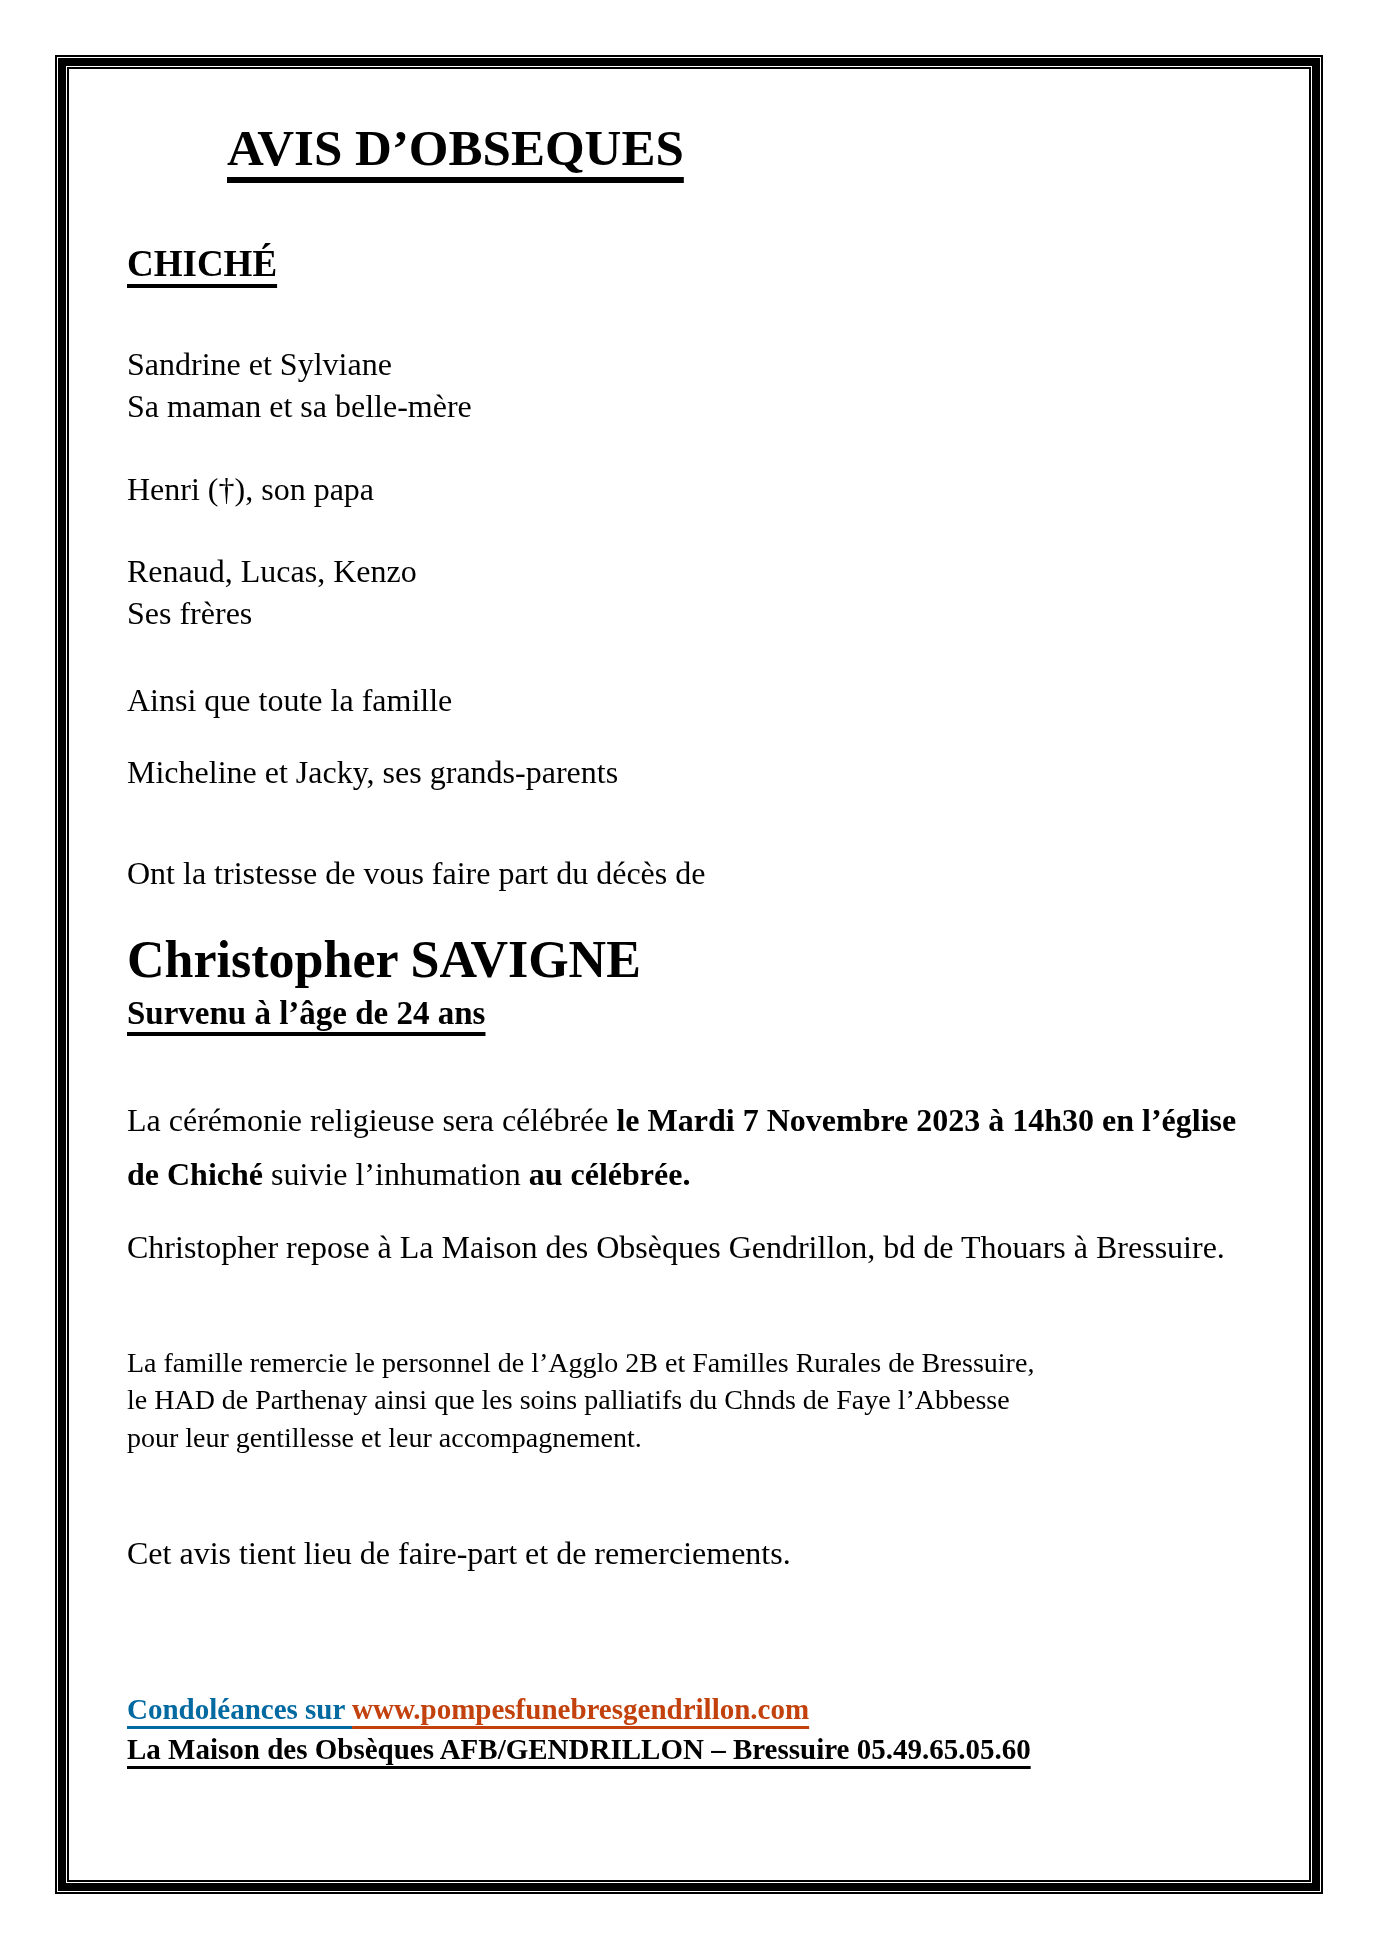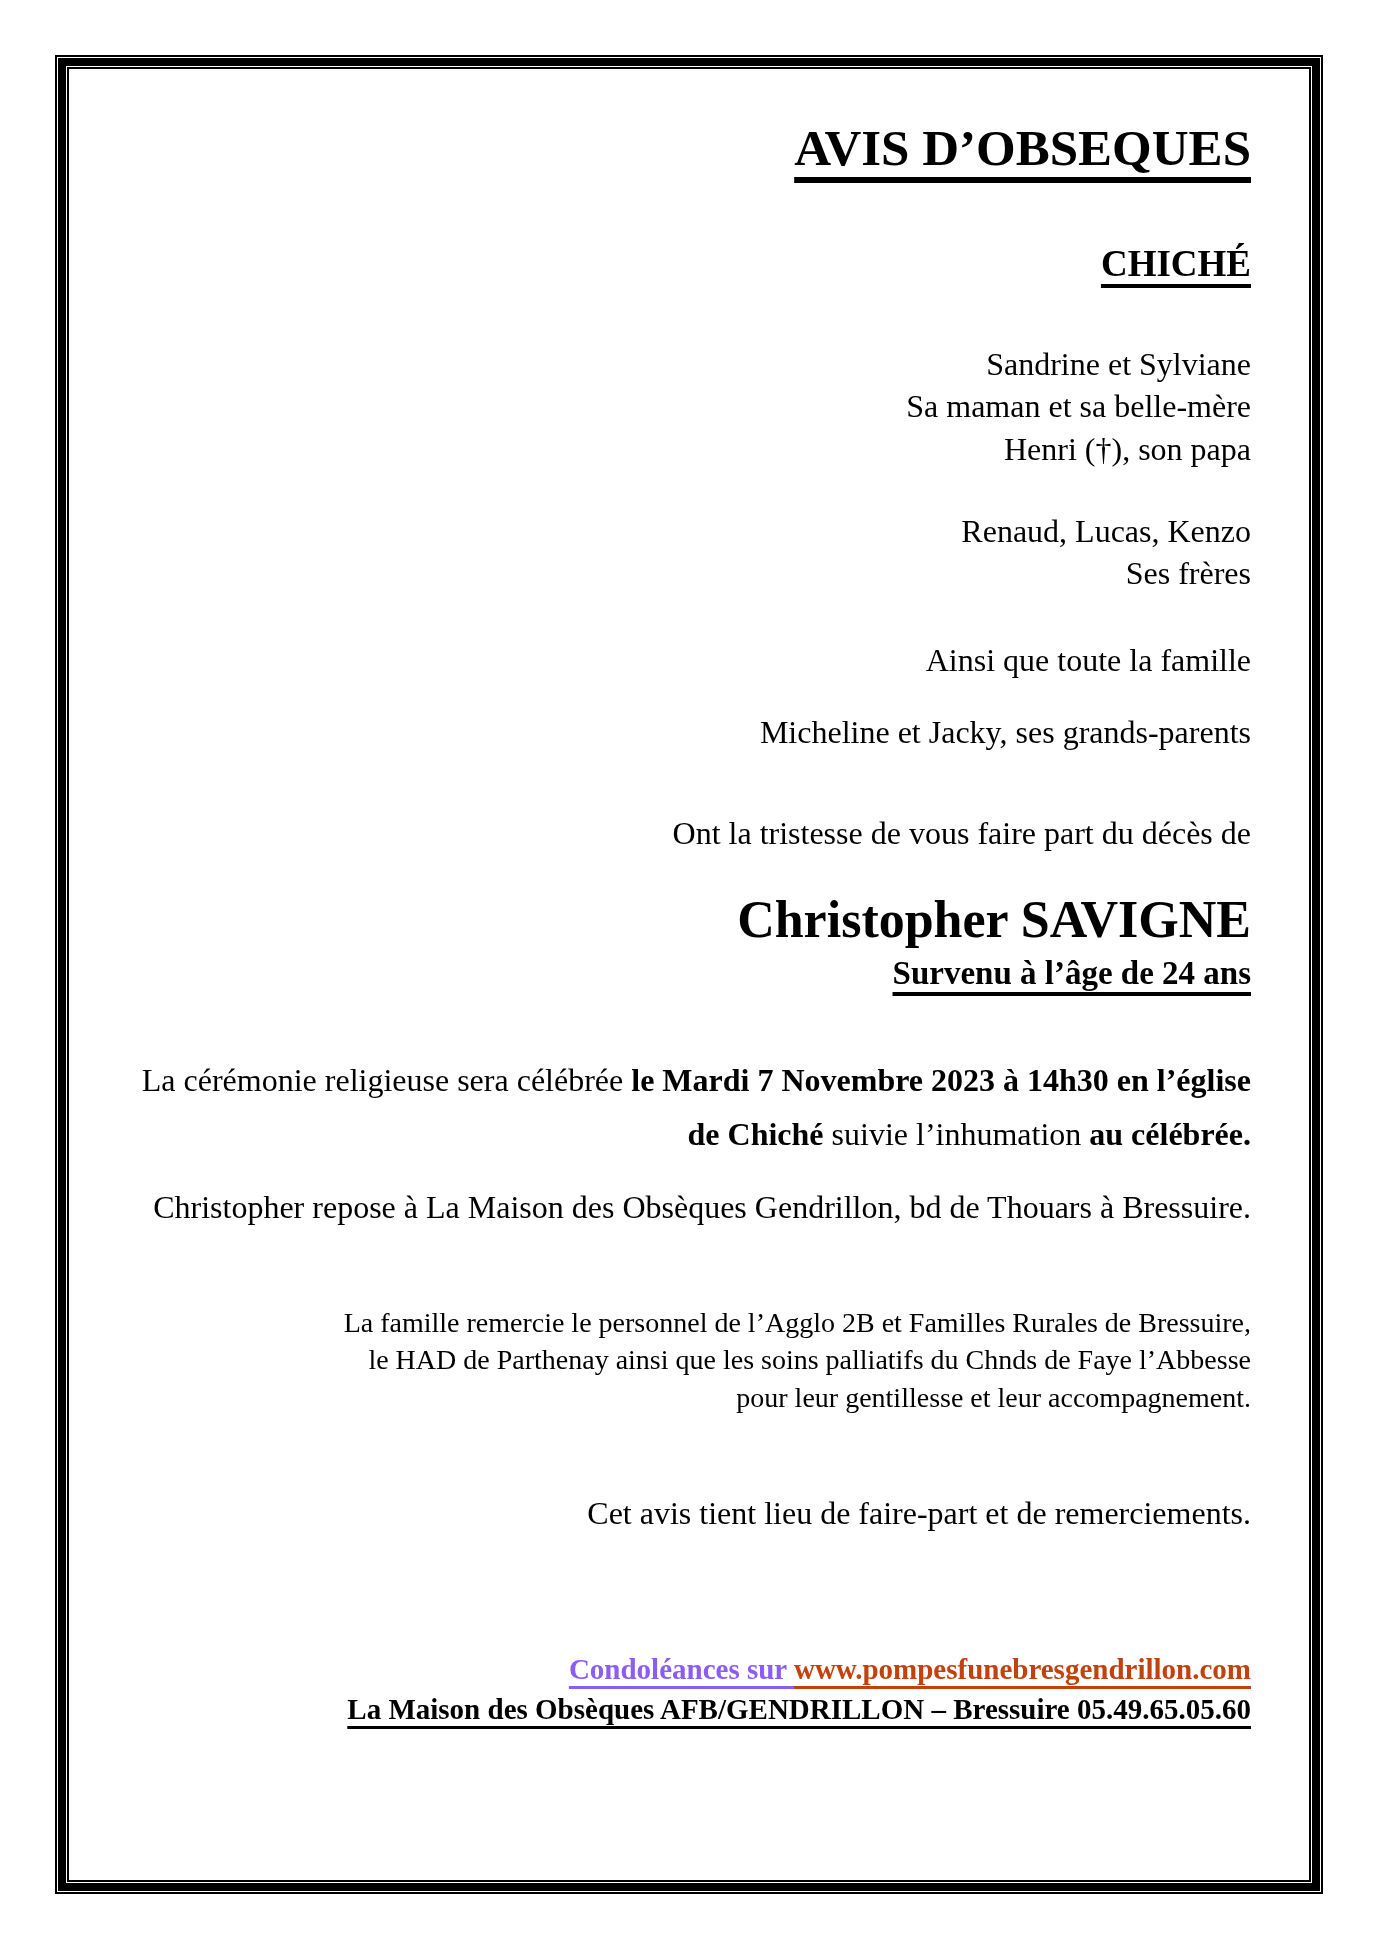--- a/index.html
+++ b/index.html
@@ -18,21 +18,21 @@
   }
   
   .frame-outer { position: absolute; inset: 55px; border: 2px solid #000; pointer-events: none; }
   .frame-mid   { position: absolute; inset: 58px; border: 8px solid #000; pointer-events: none; }
   .frame-inner { position: absolute; inset: 67px; border: 2px solid #000; pointer-events: none; }
 
   .content {
     position: absolute;
     inset: 69px;
     padding: 50px 58px 0 58px;
-    text-align: right;
+    text-align: left;
     box-sizing: border-box;
   }
 
   .title {
     font-size: 51px;
     font-weight: bold;
     line-height: 1.15;
     margin: 0 0 0 100px; 
     text-decoration: underline;
     text-decoration-thickness: 6px;
@@ -43,21 +43,21 @@
     font-weight: bold;
     line-height: 1.2;
     margin: 64px 0 0 0;
     text-decoration: underline;
     text-decoration-thickness: 4px;
     text-underline-offset: 8px;
   }
   p { margin: 0; }
   .body-line { font-size: 32px; line-height: 1.32; }
   .fam-mother   { margin-top: 57px; }
-  .fam-father   { }
+  .fam-father   { margin-top: 40px; }
   .fam-brothers { margin-top: 40px; }
   .fam-grandparents { margin-top: 30px; }
   .fam-all      { margin-top: 45px; }
   .announce     { margin-top: 58px; }
 
   .deceased-name {
     font-size: 52px;
     font-weight: bold;
     line-height: 1.15;
     margin-top: 36px;
@@ -82,21 +82,21 @@
   .thanks { font-size: 28px; line-height: 1.35; margin-top: 75px; }
   .notice { margin-top: 75px; }
 
   .condolences {
     font-size: 29px;
     font-weight: bold;
     line-height: 1.38;
     margin-top: 115px;
   }
   .condolences .label-u {
-    color: #8b5cf6;
+    color: #0369a1;
     text-decoration: underline;
     text-decoration-thickness: 3px;
     text-underline-offset: 7px;
   }
   .condolences a.url {
     color: #c2410c;
     font-weight: bold;
     text-decoration: underline;
     text-decoration-thickness: 3px;
     text-underline-offset: 7px;

